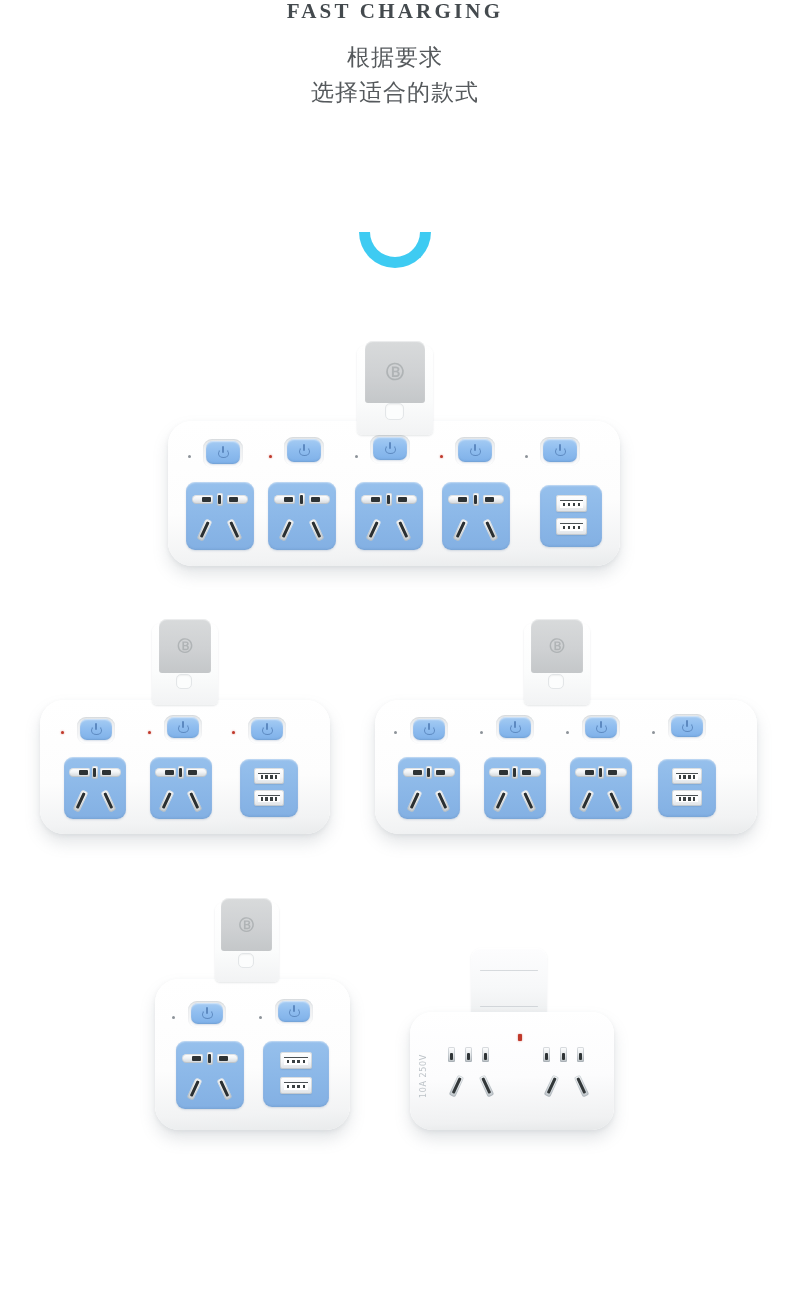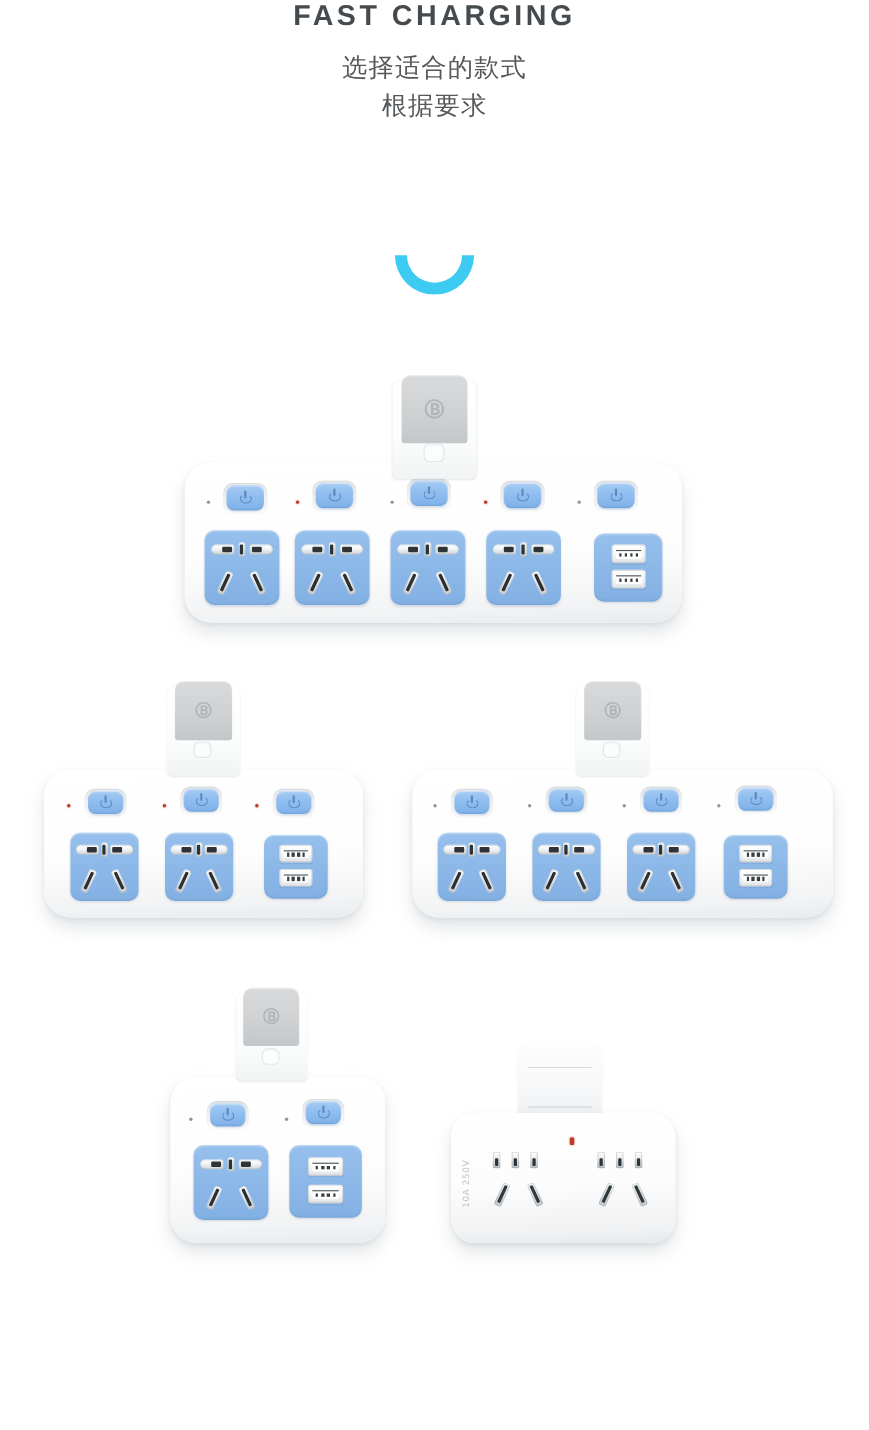--- a/index.html
+++ b/index.html
@@ -13,27 +13,27 @@
     overflow: hidden;
     position: relative;
   }
 
   .page { position: relative; width: 790px; height: 1300px; }
 
   
   .header { position: absolute; top: 0; left: 0; width: 790px; text-align: center; }
 
   .kicker {
-    font-size: 26px;
+    font-size: 21px;
     font-weight: bold;
     letter-spacing: 3.2px;
     color: #444a4e;
     padding-top: 1px;
     line-height: 1.0;
-    font-family: Liberation Sans, sans-serif;
+    font-family: Liberation Serif, serif;
   }
 
   .headline {
     font-size: 60px;
     font-weight: bold;
     color: #43484c;
     letter-spacing: 2px;
     line-height: 1.12;
     margin-top: 12px;
     font-family: "DejaVu Sans", sans-serif;
@@ -294,22 +294,22 @@
   }
 </style>
 </head>
 <body>
 
 <div class="page">
 
   <div class="header">
     <div class="kicker">FAST CHARGING</div>
     <div class="subtitle">
+      <div>根据要求</div>
       <div>选择适合的款式</div>
-      <div>根据要求</div>
     </div>
   </div>
 
   <div class="arc-wrap">
     <div class="arc2"></div>
   </div>
 
   <div class="product" style="left:0;top:0;">
 
     <div class="plug">

